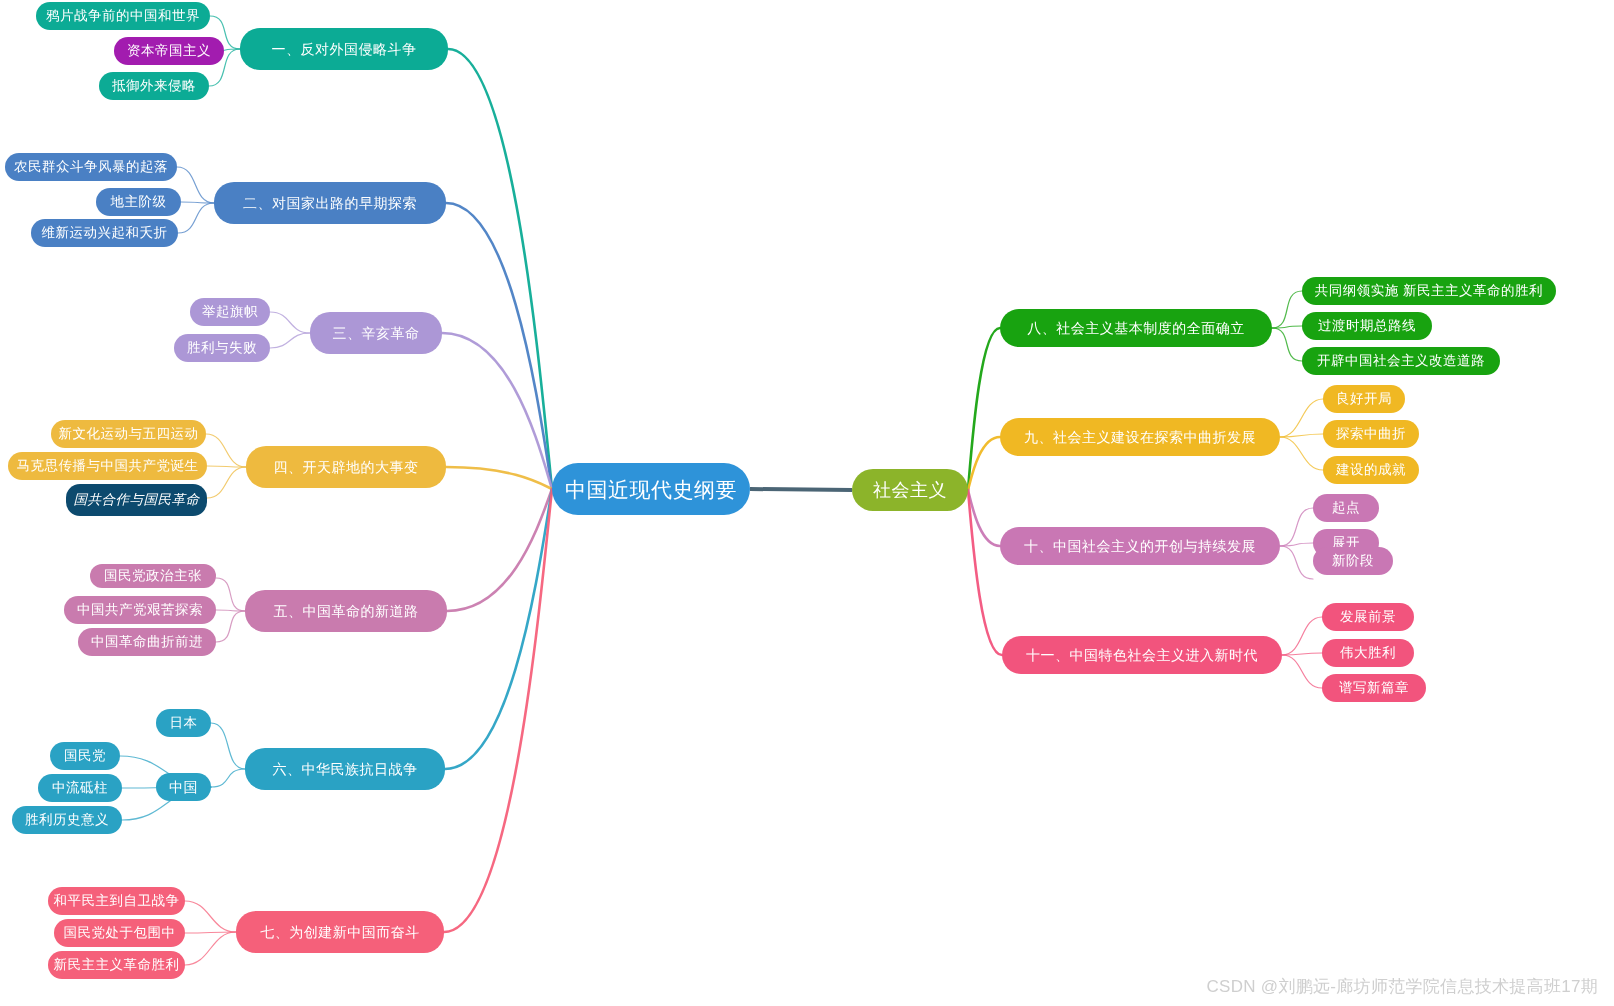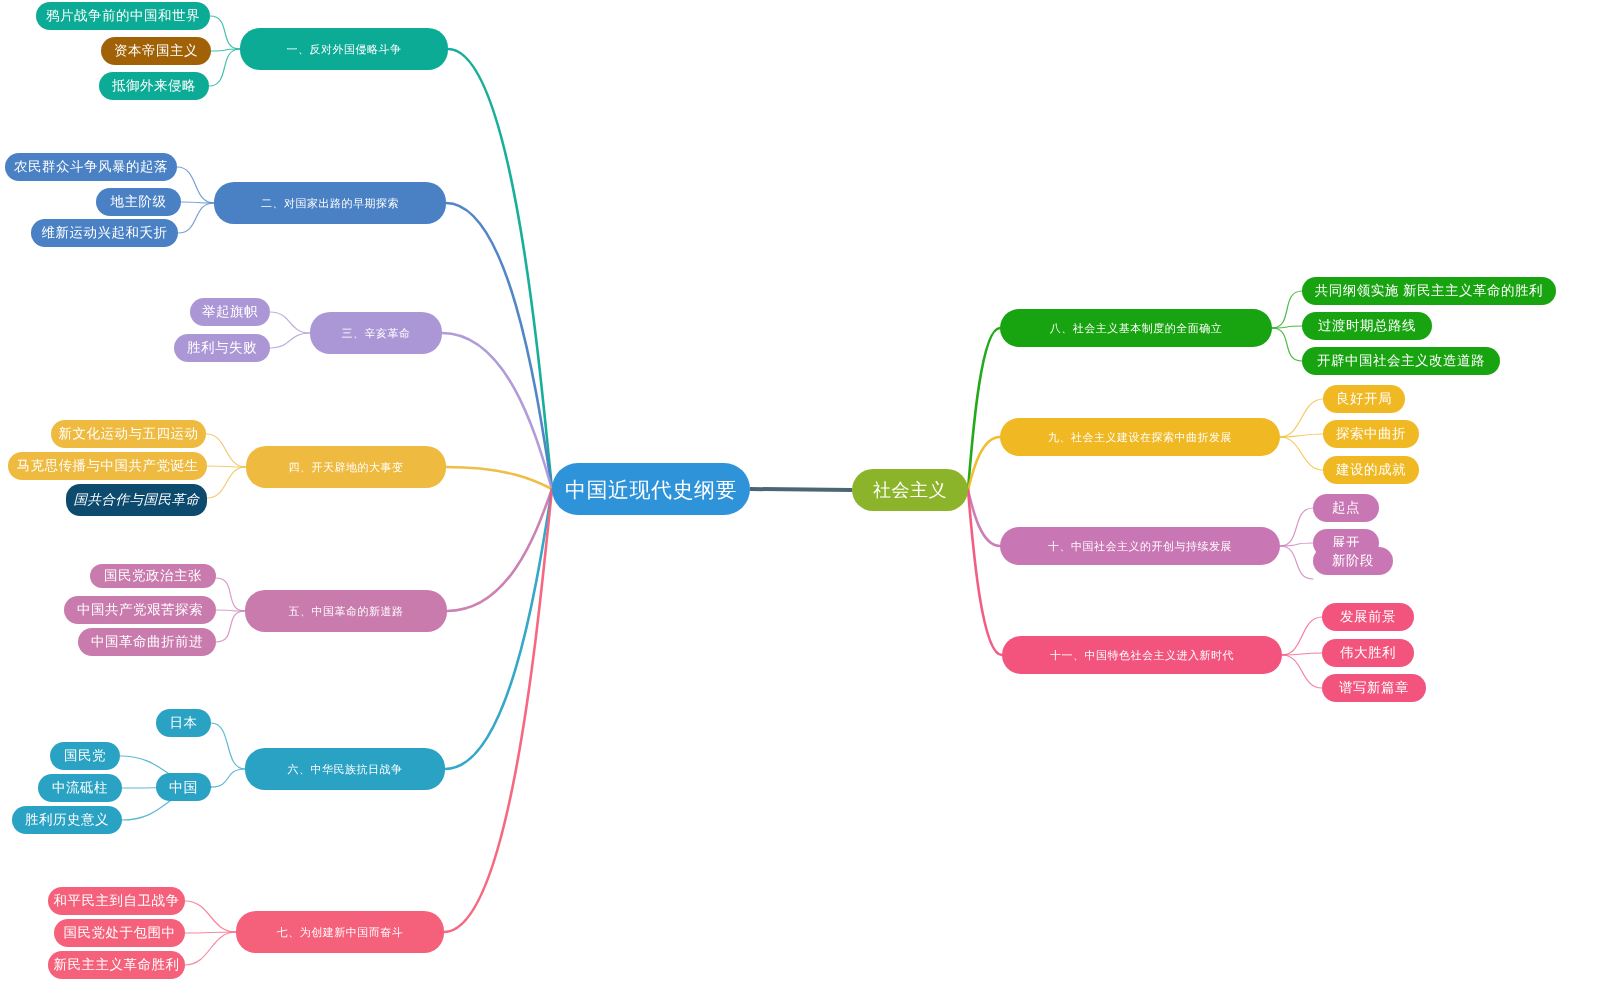--- a/index.html
+++ b/index.html
@@ -5,21 +5,21 @@
   html,body{margin:0;padding:0;background:#ffffff;}
   body{width:1614px;height:1006px;position:relative;overflow:hidden;
        font-family:"Liberation Sans","DejaVu Sans",sans-serif;}
   #canvas{position:absolute;inset:0;width:1614px;height:1006px;}
   #links{position:absolute;left:0;top:0;width:1614px;height:1006px;pointer-events:none;}
   .node{position:absolute;display:flex;align-items:center;justify-content:center;
         box-sizing:border-box;color:#ffffff;white-space:nowrap;border-radius:999px;
         letter-spacing:.5px;line-height:1;}
   .n-root{font-size:21px;border-radius:26px;}
   .n-hub{font-size:18px;border-radius:22px;}
-  .n-main{font-size:11px;border-radius:20px;}
+  .n-main{font-size:14px;border-radius:20px;}
   .n-mid{font-size:14px;border-radius:16px;}
   .n-leaf{font-size:13.5px;border-radius:14px;text-align:center;}
   #watermark{position:absolute;right:16px;bottom:8px;color:#cfcfcf;font-size:17px;
              letter-spacing:.3px;white-space:nowrap;}
 </style>
 </head>
 <body>
 
 <div id="canvas">
   <svg id="links" viewBox="0 0 1614 1006" xmlns="http://www.w3.org/2000/svg">
@@ -77,21 +77,21 @@
       </div>
       <div class="node n-hub" style="left: 852px; top: 469px; width: 116px; height: 42px; background: rgb(140, 180, 42);">
         <span>社会主义</span>
       </div>
       <div class="node n-main" style="left: 240px; top: 28px; width: 208px; height: 42px; background: rgb(12, 171, 149);">
         <span>一、反对外国侵略斗争</span>
       </div>
       <div class="node n-leaf" style="left: 36px; top: 2px; width: 174px; height: 28px; background: rgb(12, 171, 149);">
         <span>鸦片战争前的中国和世界</span>
       </div>
-      <div class="node n-leaf" style="left: 101px; top: 37px; width: 110px; height: 28px; background: #a16207;">
+      <div class="node n-leaf" style="left: 114px; top: 37px; width: 110px; height: 28px; background: #a21caf;">
         <span>资本帝国主义</span>
       </div>
       <div class="node n-leaf" style="left: 99px; top: 72px; width: 110px; height: 28px; background: rgb(12, 171, 149);">
         <span>抵御外来侵略</span>
       </div>
       <div class="node n-main" style="left: 214px; top: 182px; width: 232px; height: 42px; background: rgb(74, 128, 196);">
         <span>二、对国家出路的早期探索</span>
       </div>
       <div class="node n-leaf" style="left: 5px; top: 153px; width: 172px; height: 28px; background: rgb(74, 128, 196);">
         <span>农民群众斗争风暴的起落</span>
@@ -208,13 +208,14 @@
         <span>发展前景</span>
       </div>
       <div class="node n-leaf" style="left: 1322px; top: 639px; width: 92px; height: 28px; background: rgb(242, 84, 125);">
         <span>伟大胜利</span>
       </div>
       <div class="node n-leaf" style="left: 1322px; top: 674px; width: 104px; height: 28px; background: rgb(242, 84, 125);">
         <span>谱写新篇章</span>
       </div>
     </div>
 
+  <div id="watermark">CSDN @刘鹏远-廊坊师范学院信息技术提高班17期</div>
 </div>
 
 </body></html>

